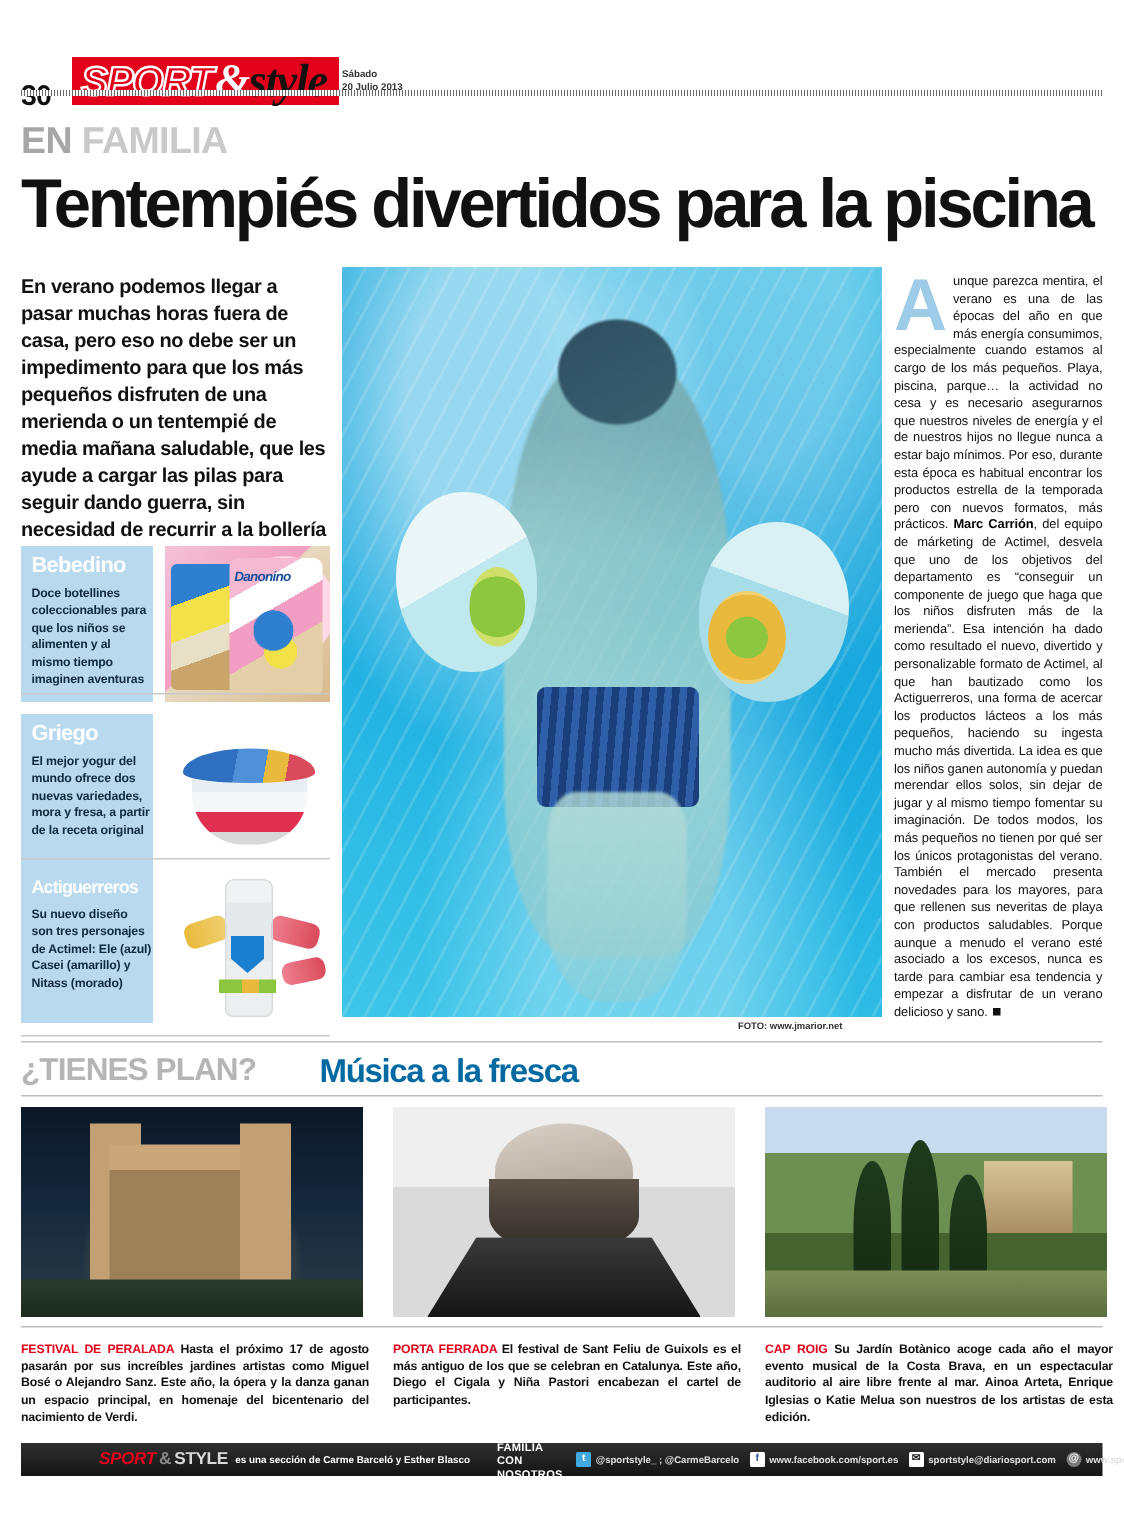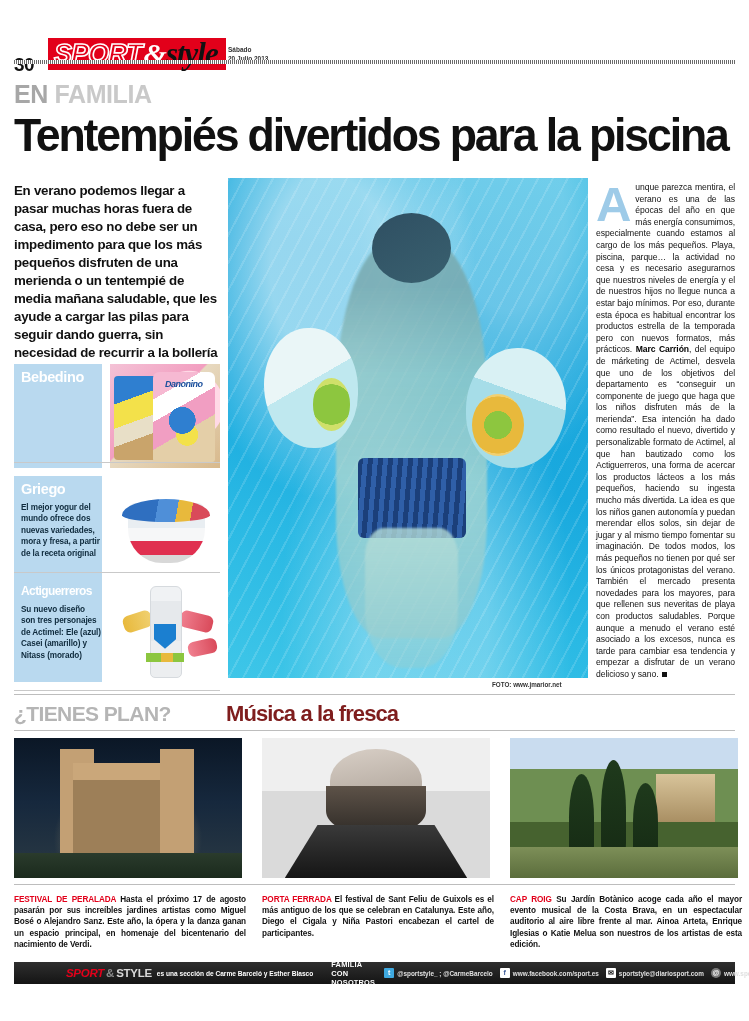--- a/index.html
+++ b/index.html
@@ -69,21 +69,21 @@
      radial-gradient(circle at 72% 40%,#ffd9e6 0 34%,rgba(0,0,0,0) 35%),
      linear-gradient(135deg,#f4c2d6 0%,#f29ec0 45%,#e7d9c0 46%,#d8b98c 100%);}
   .pack-danonino:before{content:"";position:absolute;left:4%;top:12%;width:44%;height:80%;
      background:linear-gradient(160deg,#2f7fd0 0 28%,#f3e14a 28% 52%,#e8dfc7 52% 70%,#c9a46b 70% 100%);
      border-radius:4px 8px 4px 4px;}
   .pack-danonino:after{content:"";position:absolute;right:5%;top:8%;width:56%;height:86%;
      background:linear-gradient(150deg,#f6b9d2 0 22%,#ffffff 22% 40%,#f19ec2 40% 62%,#e4cfa8 62% 100%);
      border-radius:6px 6px 3px 3px;}
   .pack-danonino .dn-label{position:absolute;right:8%;top:14%;width:50%;height:16%;
      color:#1b4f9c;font-size:9px;font-weight:bold;font-style:italic;z-index:3;
-     text-align:center;letter-spacing:-.5px;}
+     letter-spacing:-.5px;}
   .pack-danonino .dn-bird{position:absolute;right:16%;top:40%;width:30%;height:40%;z-index:3;
      background:radial-gradient(circle at 40% 35%,#2f7fd0 0 40%,rgba(0,0,0,0) 41%),
                 radial-gradient(circle at 55% 70%,#f3e14a 0 32%,rgba(0,0,0,0) 33%);}
 
   .pack-griego{position:absolute;inset:0;background:#ffffff;}
   .pack-griego .cup{position:absolute;left:16%;top:26%;width:70%;height:58%;
      border-radius:8px 8px 34px 34px;
      background:linear-gradient(to bottom,#e9eef2 0 42%,#f6f7f8 42% 64%,#e03050 64% 86%,#d8d8d8 86% 100%);}
   .pack-griego .lid{position:absolute;left:11%;top:22%;width:80%;height:22%;
      border-radius:50%/70% 70% 30% 30%;
@@ -144,22 +144,22 @@
 
   
   .rule-full{position:absolute;left:14px;width:721px;height:1px;background:#bdbdbd;}
   .rule-a{top:694px;}
   .rule-b{top:730px;}
   .rule-c{top:884px;}
 
   
   .plan-kicker{position:absolute;left:14px;top:702px;font-size:21px;font-weight:bold;
     color:#b5b5b5;letter-spacing:-.6px;}
-  .plan-title{position:absolute;left:226px;top:701px;font-size:22px;font-weight:bold;
-    color:#7f1d1d;letter-spacing:-.9px;}
+  .plan-title{position:absolute;left:213px;top:701px;font-size:22px;font-weight:bold;
+    color:#0369a1;letter-spacing:-.9px;}
 
   
   .bphoto{position:absolute;top:738px;width:228px;height:140px;overflow:hidden;}
   .bp1{left:14px;background:
       radial-gradient(ellipse at 50% 72%,rgba(255,215,140,.45) 0 18%,rgba(0,0,0,0) 46%),
       linear-gradient(180deg,#0b1726 0%,#16283d 46%,#2b3a44 100%);}
   .bp1 .castle{position:absolute;left:26%;top:18%;width:50%;height:66%;
       background:linear-gradient(180deg,#caa77a 0 18%,#9d7f58 18% 100%);}
   .bp1 .tower{position:absolute;top:8%;width:15%;height:76%;background:#c3a074;}
   .bp1 .t1{left:20%;} .bp1 .t2{left:64%;}
@@ -230,20 +230,21 @@
   <div class="kicker">
     <span class="grey">EN </span><span class="grey2">FAMILIA</span>
   </div>
   <div class="headline">Tentempiés divertidos para la piscina</div>
 
   <div class="intro">En verano podemos llegar a pasar muchas horas fuera de casa, pero eso no debe ser un impedimento para que los más pequeños disfruten de una merienda o un tentempié de media mañana saludable, que les ayude a cargar las pilas para seguir dando guerra, sin necesidad de recurrir a la bollería</div>
 
   <div class="prod prod-1">
     <div class="tintbox"></div>
     <div class="ptitle">Bebedino</div>
+    <div class="ptext">Doce botellines coleccionables para que los niños se alimenten y al mismo tiempo imaginen aventuras</div>
     <div class="pimg">
       <div class="pack-danonino">
         <div class="dn-label">Danonino</div>
         <div class="dn-bird"></div>
       </div>
     </div>
   </div>
   <div class="prod-sep sep-1"></div>
 
   <div class="prod prod-2">

